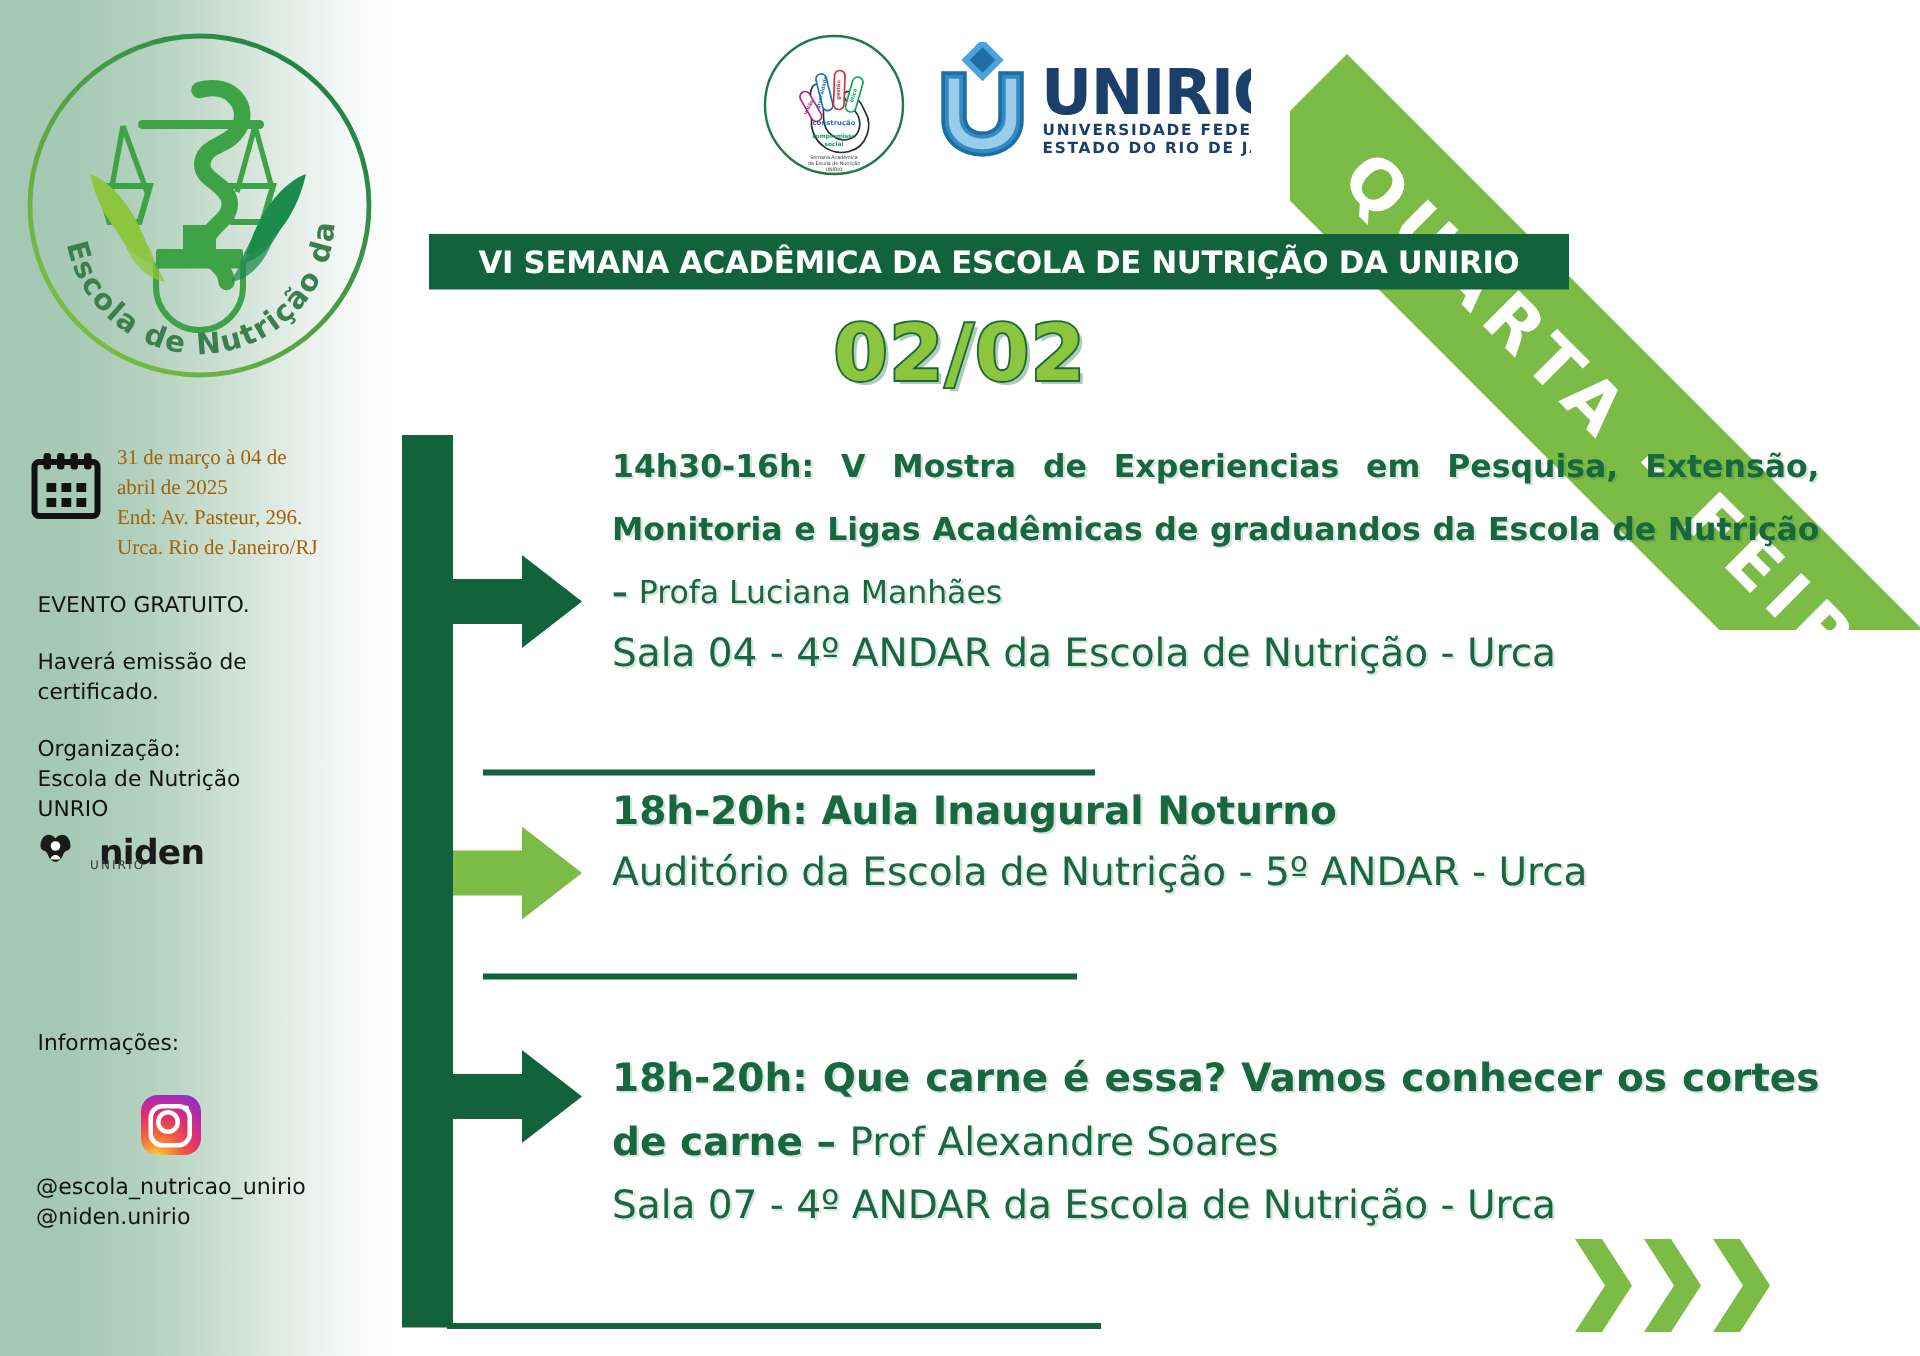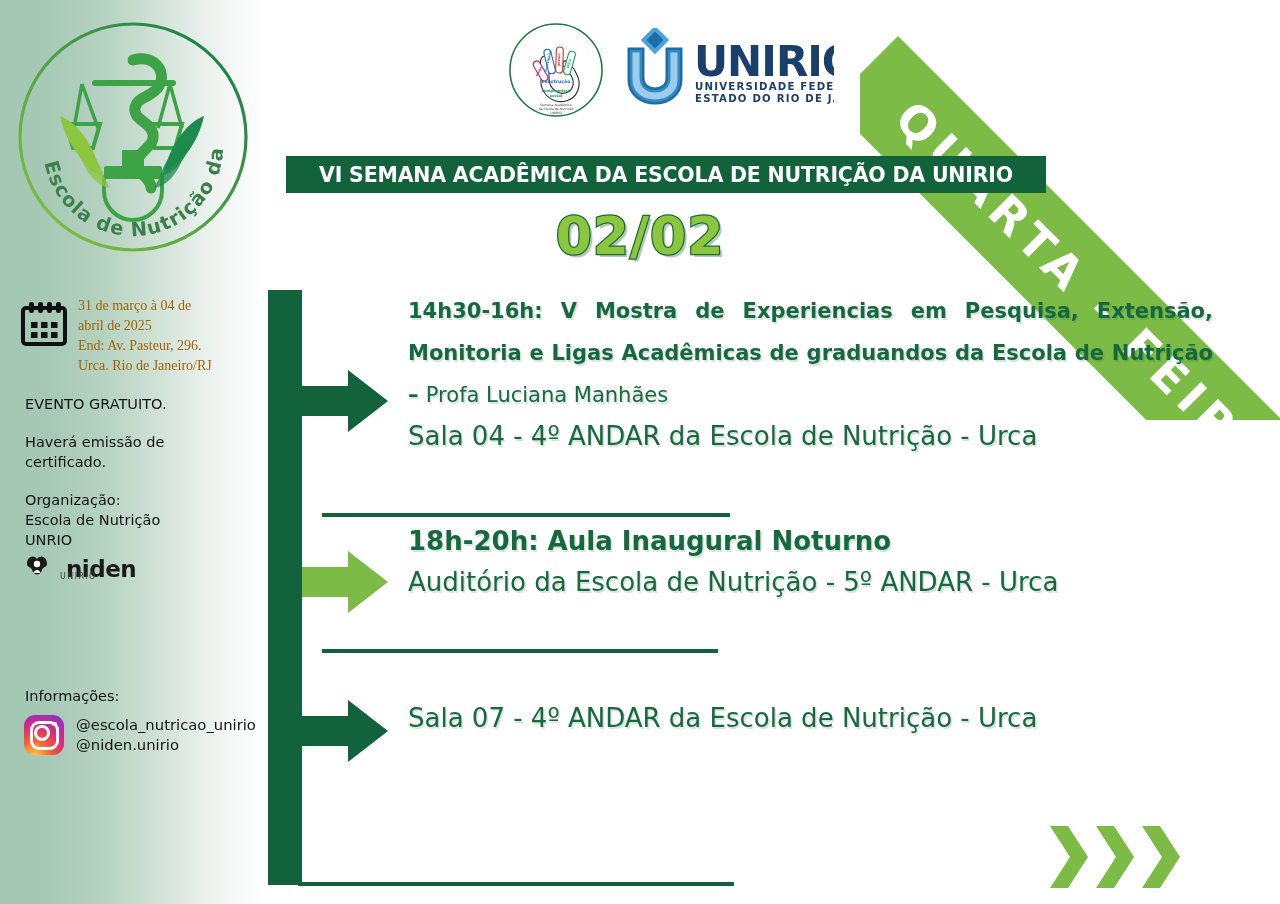--- a/index.html
+++ b/index.html
@@ -85,22 +85,22 @@
     left: 60px; top: 572px;
     font-size: 8px;
     letter-spacing: 1.4px;
     color: #3a3a3a;
   }
 
   #blk-info { top: 686px; }
 
   .ig-row {
     position: absolute;
-    left: 24px; top: 715px;
-    display: flex; align-items: center; gap: 12px;
+    left: 24px; top: 730px;
+    display: flex; align-items: center; gap: 12px; flex-direction: column;
   }
   .ig-icon {
     width: 40px; height: 40px; border-radius: 11px;
     background:
       radial-gradient(circle at 26% 104%, #fdd35c 0%, #fba033 14%, #f4603f 32%, #e1306c 55%, #b92aa3 74%, #7638cf 100%);
     position: relative;
     flex: 0 0 auto;
   }
   .ig-icon::before {
     content: "";
@@ -447,20 +447,21 @@
     <div class="ev-head"><span>14h30-16h: V Mostra de Experiencias em Pesquisa, Extensão, Monitoria e Ligas Acadêmicas de graduandos da Escola de Nutrição – </span><span class="speaker">Profa Luciana Manhães</span></div>
     <div class="ev-loc">Sala 04 - 4º ANDAR da Escola de Nutrição - Urca</div>
   </div>
 
   <div class="event" id="event2">
     <div class="ev-head"><span>18h-20h: Aula Inaugural Noturno</span></div>
     <div class="ev-loc">Auditório da Escola de Nutrição - 5º ANDAR - Urca</div>
   </div>
 
   <div class="event" id="event3">
+    <div class="ev-head"><span>18h-20h: Que carne é essa? Vamos conhecer os cortes de carne – </span><span class="speaker">Prof Alexandre Soares</span></div>
     <div class="ev-loc">Sala 07 - 4º ANDAR da Escola de Nutrição - Urca</div>
   </div>
 
   <div class="chevrons">
     <svg width="44" height="62" viewBox="0 0 44 62">
       <path d="M4 0 H22 L42 31 L22 62 H4 L24 31 Z" fill="#7cbb45"></path>
     </svg>
     <svg width="44" height="62" viewBox="0 0 44 62">
       <path d="M4 0 H22 L42 31 L22 62 H4 L24 31 Z" fill="#7cbb45"></path>
     </svg>

